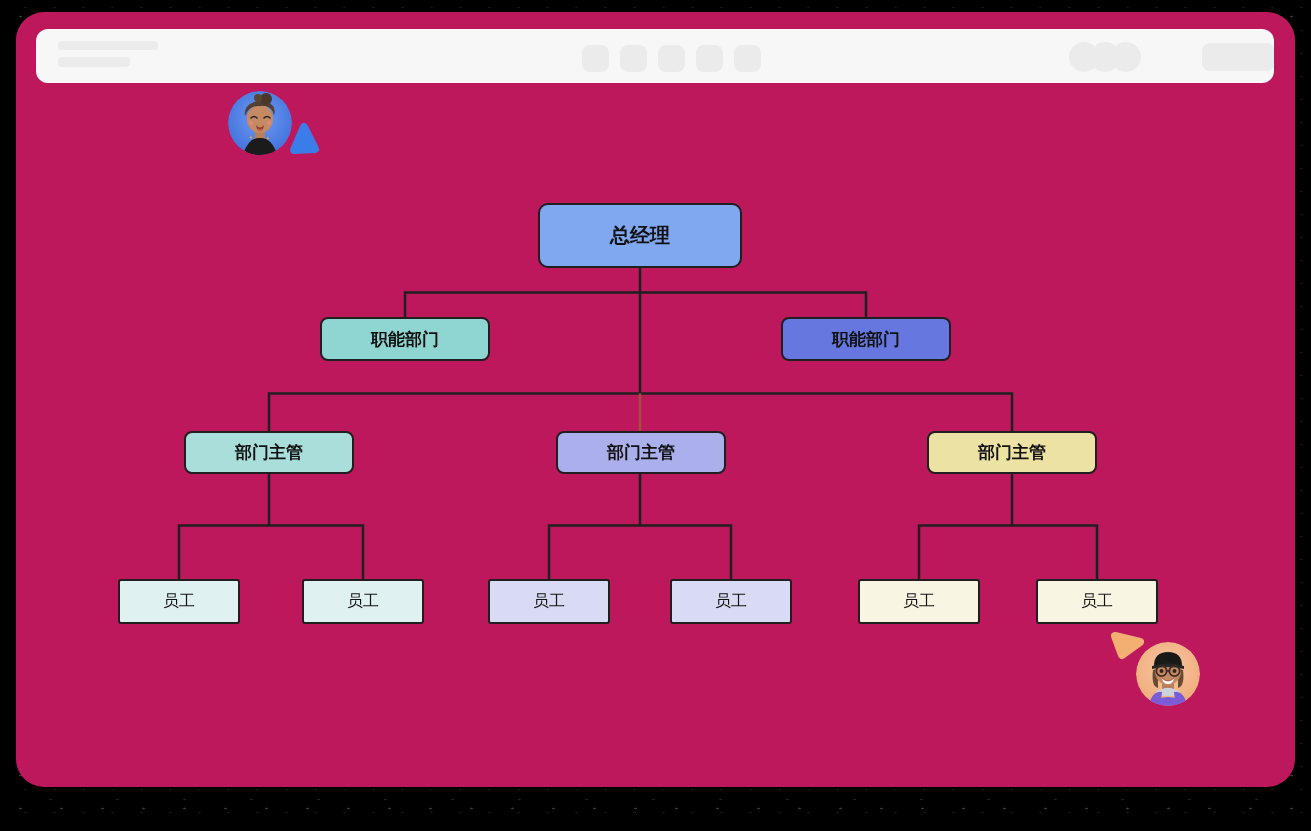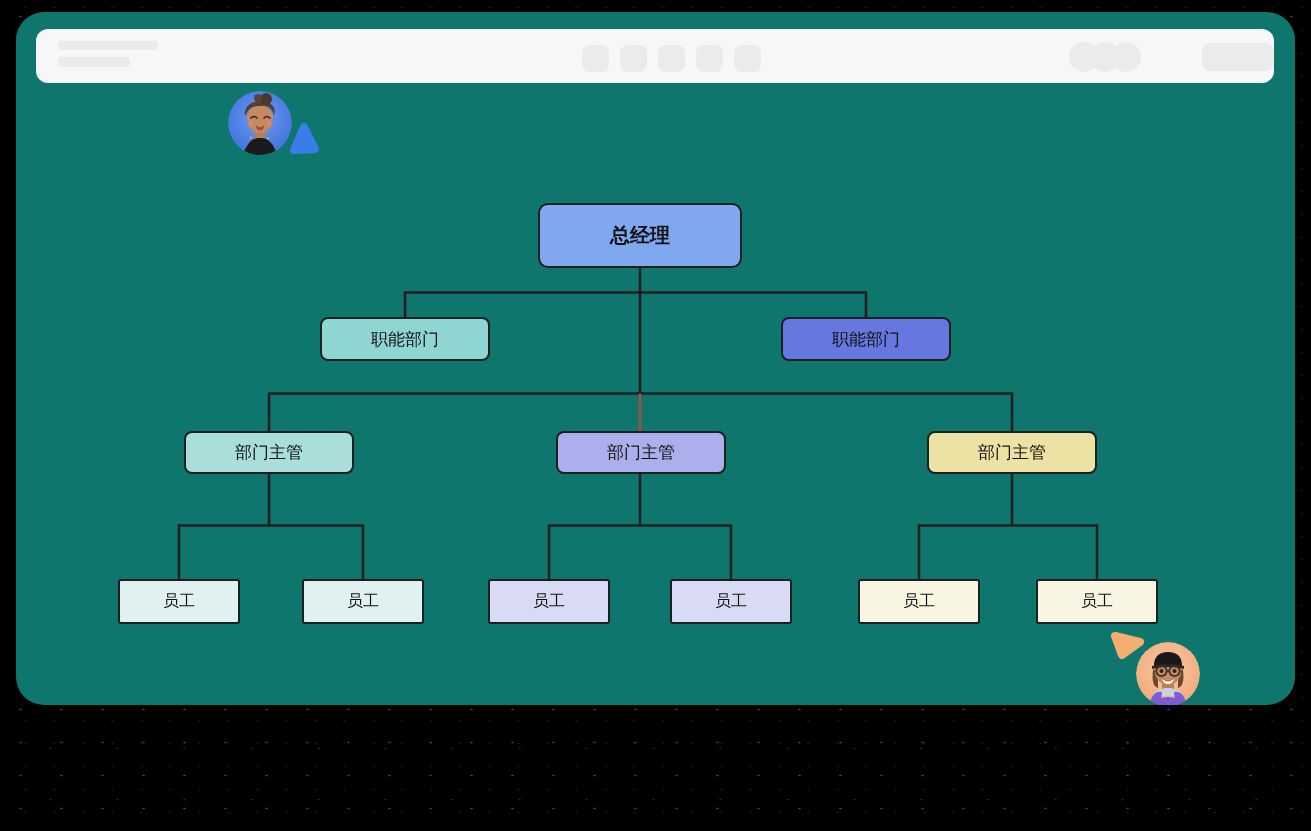--- a/index.html
+++ b/index.html
@@ -8,22 +8,22 @@
     background-color:#000;
     background-image:
       radial-gradient(rgba(255,255,255,.22) 1px, transparent 1.4px),
       radial-gradient(rgba(255,255,255,.12) 1px, transparent 1.4px),
       radial-gradient(rgba(255,255,255,.08) 1px, transparent 1.4px);
     background-size:41px 33px,67px 51px,29px 23px;
     background-position:0 0,17px 9px,11px 19px;
     font-family:"Liberation Sans","DejaVu Sans",sans-serif;
   }
   .window{
-    position:absolute;left:16px;top:12px;width:1279px;height:693px;
-    background:#0f766e;border-radius:28px;overflow:hidden;
+    position:absolute;left:16px;top:12px;width:1279px;height:775px;
+    background:#be185d;border-radius:28px;overflow:hidden;
   }
   
   .toolbar{
     position:absolute;left:20px;top:17px;width:1238px;height:54px;
     background:#f7f7f7;border-radius:12px;
   }
   .skel{background:#ebebeb;border-radius:4px;position:absolute;}
   .skel-line-1{left:22px;top:12px;width:100px;height:9px;}
   .skel-line-2{left:22px;top:28px;width:72px;height:10px;}
   .tb-square{position:absolute;top:16px;width:27px;height:27px;border-radius:8px;background:#ebebeb;}
@@ -33,21 +33,21 @@
   .tb-button{position:absolute;left:1166px;top:14px;width:72px;height:28px;border-radius:8px;background:#ebebeb;}
   
   .canvas{position:absolute;left:0;top:0;width:1279px;height:797px;}
   svg.connectors{position:absolute;left:0;top:0;}
   .node{
     position:absolute;display:flex;align-items:center;justify-content:center;
     border:2.5px solid #1f1f1f;box-sizing:border-box;color:#111;
   }
   .node .node-label{white-space:nowrap;}
   .lvl1{font-size:20px;font-weight:700;border-radius:10px;}
-  .lvl2,.lvl3{font-size:17px;font-weight:400;border-radius:8px;}
+  .lvl2,.lvl3{font-size:17px;font-weight:700;border-radius:8px;}
   .lvl4{font-size:16px;font-weight:400;border-radius:3px;align-items:center;}
   
   .n-gm       {left:522px;top:191px;width:204px;height:65px;}
   .n-func-l   {left:304px;top:305px;width:170px;height:44px;}
   .n-func-r   {left:765px;top:305px;width:170px;height:44px;}
   .n-sup-l    {left:168px;top:419px;width:170px;height:43px;}
   .n-sup-m    {left:540px;top:419px;width:170px;height:43px;}
   .n-sup-r    {left:911px;top:419px;width:170px;height:43px;}
   .n-emp-1    {left:102px;top:567px;width:122px;height:45px;}
   .n-emp-2    {left:286px;top:567px;width:122px;height:45px;}

